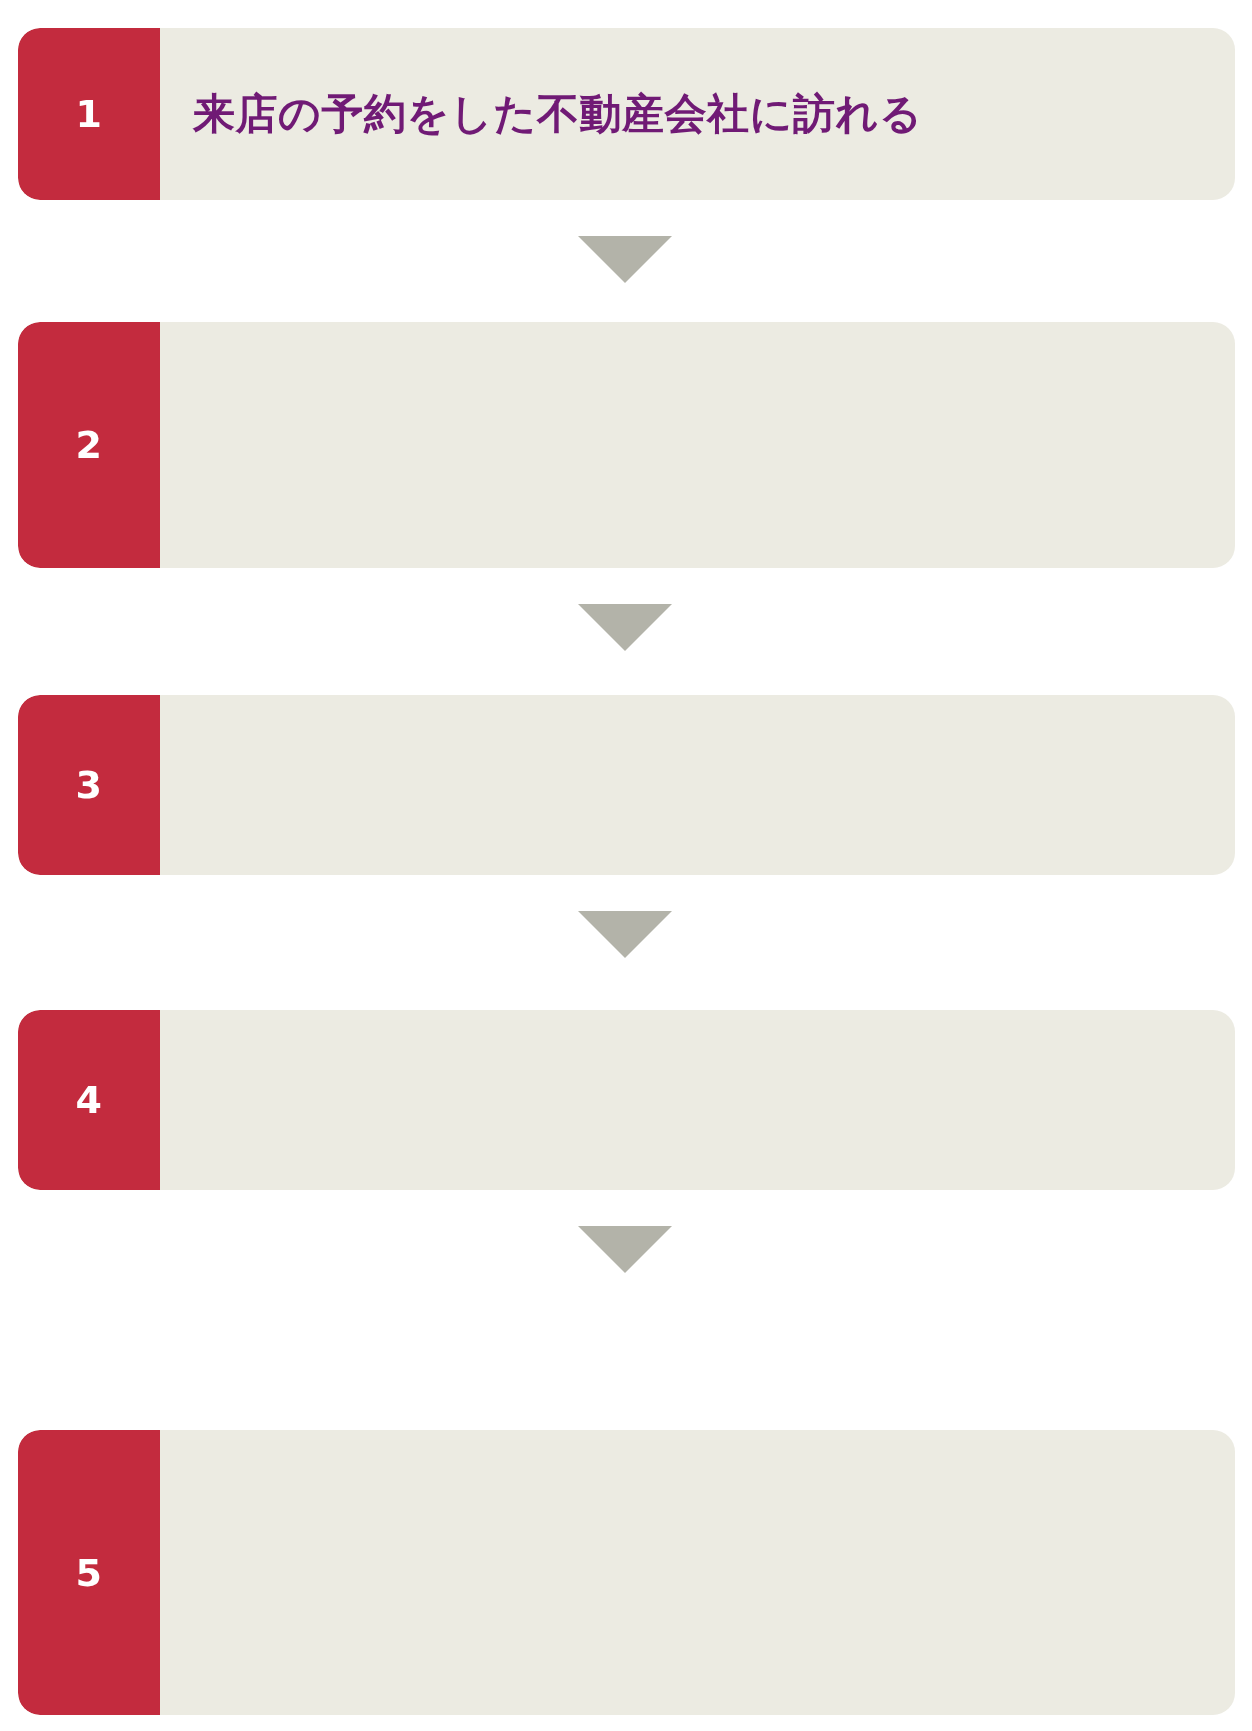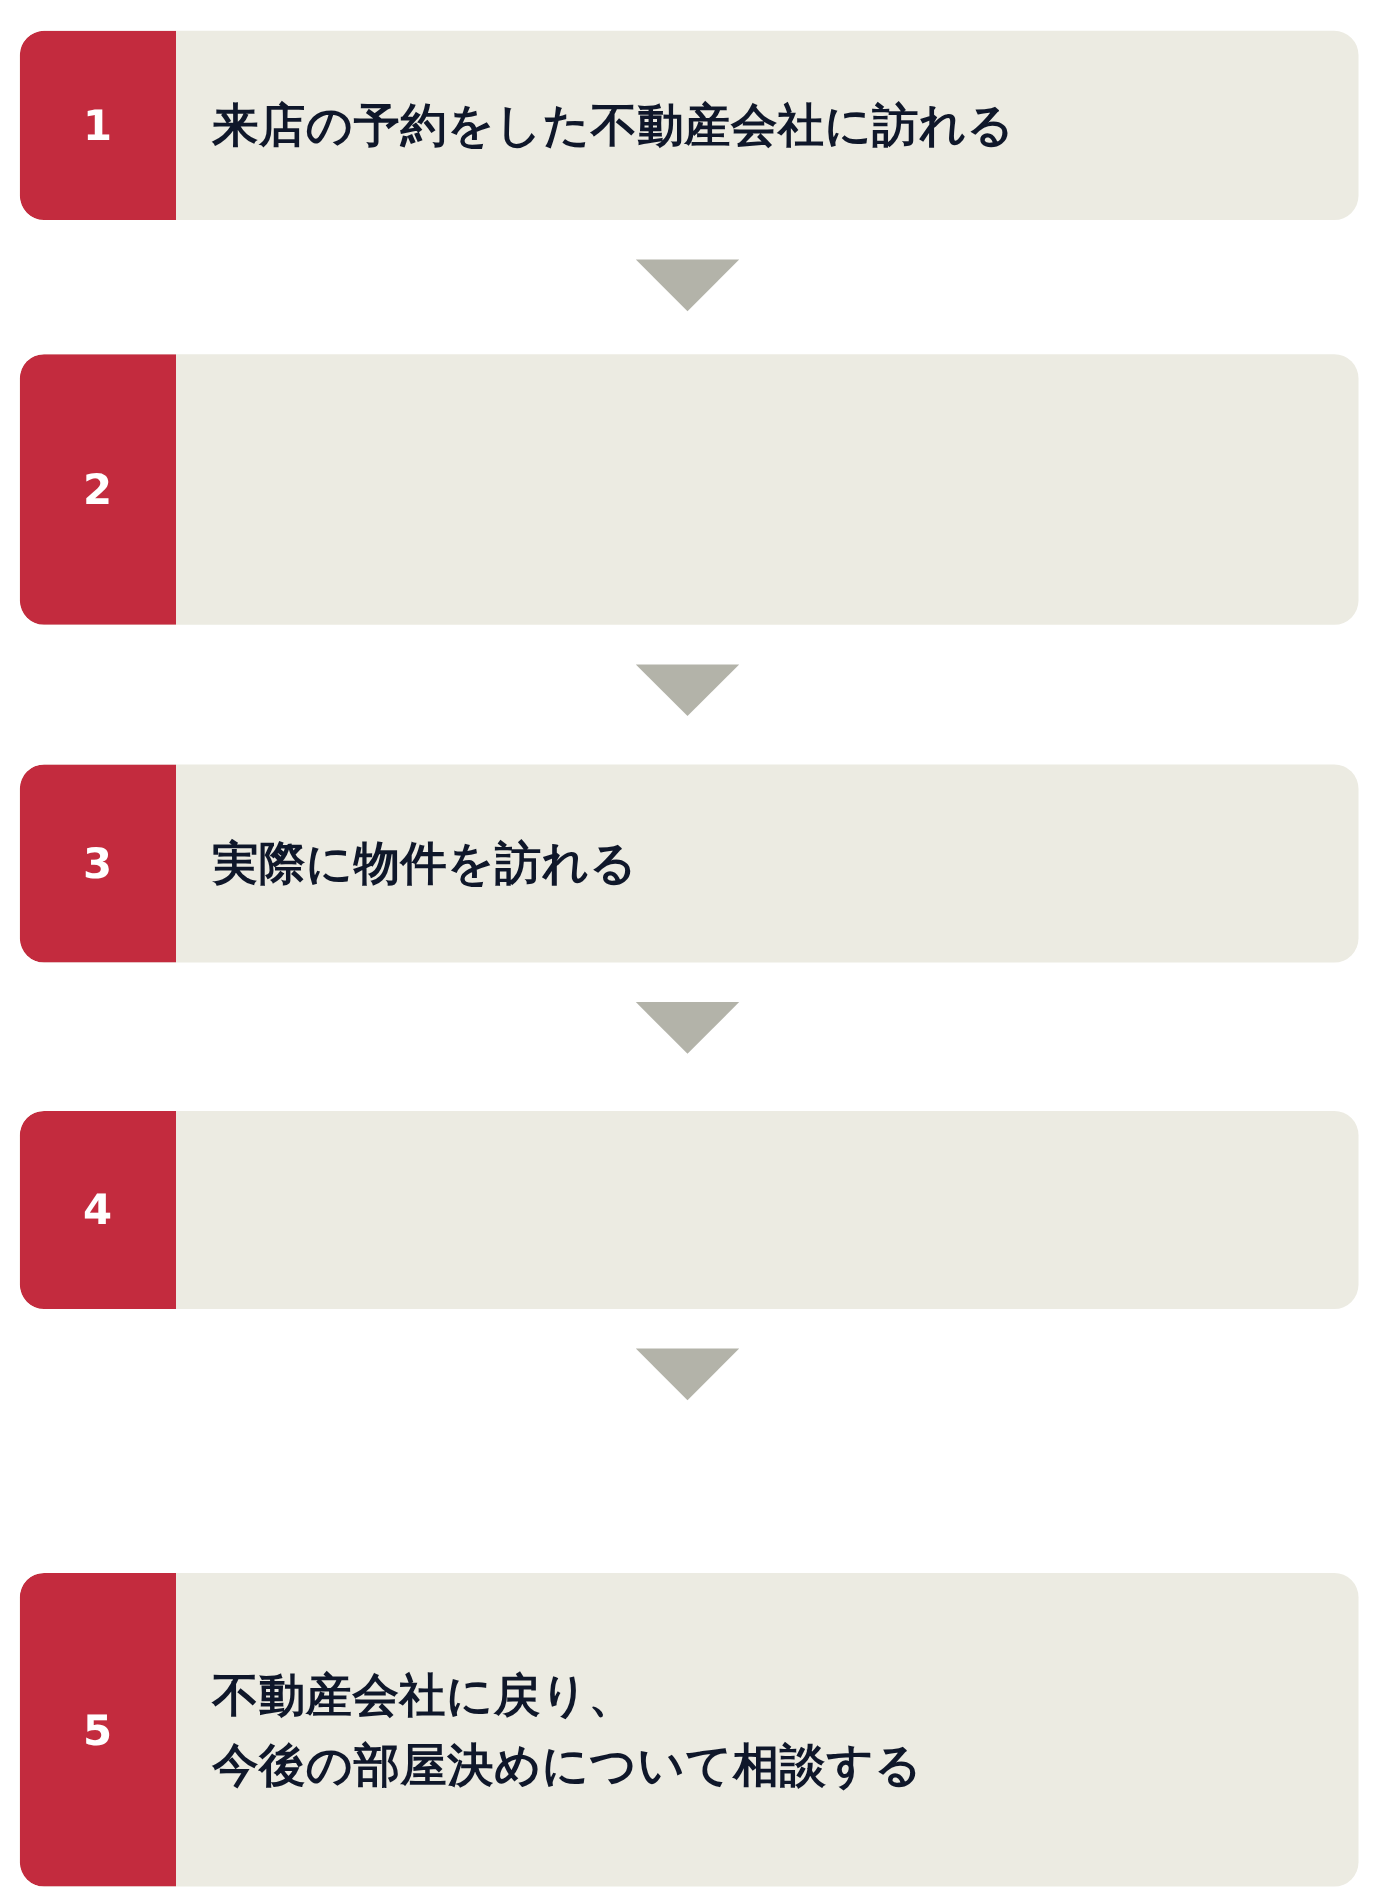--- a/index.html
+++ b/index.html
@@ -51,21 +51,21 @@
 
   .step-body {
     flex: 1 1 auto;
     display: flex;
     align-items: center;
     padding: 0 28px 0 33px;
     box-sizing: border-box;
   }
 
   .step-text {
-    color: #0f172a;
+    color: #701a75;
     font-size: 42px;
     font-weight: 700;
     line-height: 1.52;
     letter-spacing: 0.5px;
     white-space: pre-line;
   }
 
   
   .connector-arrow {
     position: absolute;
@@ -109,38 +109,31 @@
       <span>2</span>
     </div>
   </div>
 
   <div class="connector-arrow" id="arrow-2"></div>
 
   <div class="step-card" id="card-3">
     <div class="step-badge">
       <span>3</span>
     </div>
-    <div class="step-body">
-      <div class="step-text">実際に物件を訪れる</div>
-    </div>
   </div>
 
   <div class="connector-arrow" id="arrow-3"></div>
 
   <div class="step-card" id="card-4">
     <div class="step-badge">
       <span>4</span>
     </div>
   </div>
 
   <div class="connector-arrow" id="arrow-4"></div>
 
   <div class="step-card" id="card-5">
     <div class="step-badge">
       <span>5</span>
     </div>
-    <div class="step-body">
-      <div class="step-text">不動産会社に戻り、
-今後の部屋決めについて相談する</div>
-    </div>
   </div>
 
 </div>
 
 </body></html>

